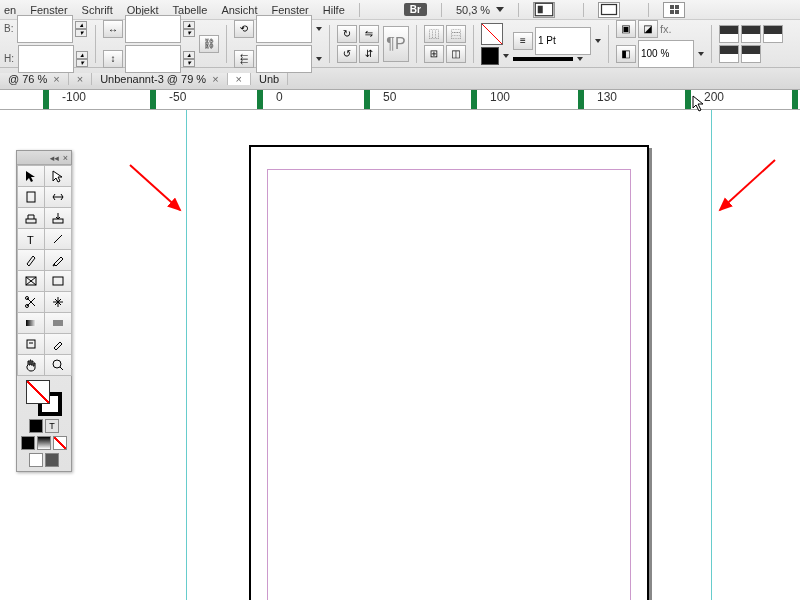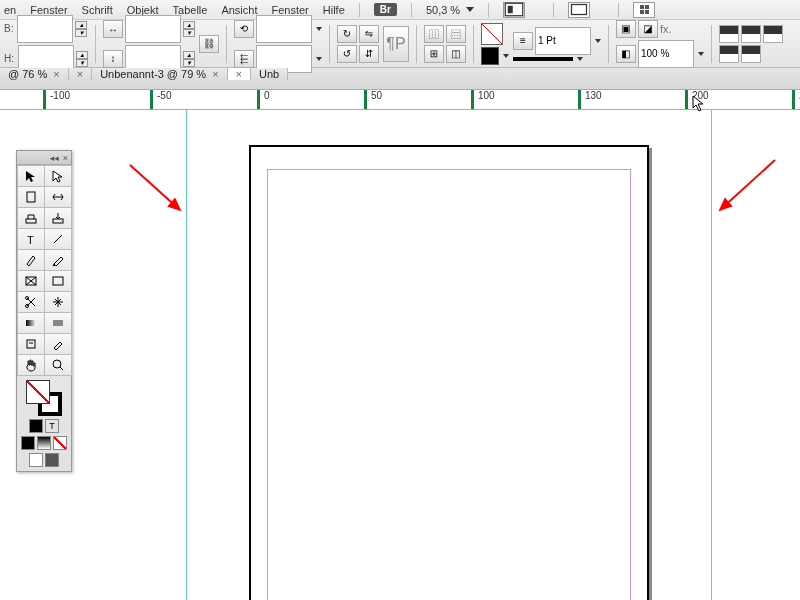--- a/index.html
+++ b/index.html
@@ -1,21 +1,21 @@
 <!DOCTYPE html>
 <html><head>
 <meta charset="utf-8">
 <style>
 * { box-sizing: border-box; margin: 0; padding: 0; font-family: Tahoma, Arial, sans-serif; font-size: 11px; }
 body { background: #fff; width: 800px; height: 600px; overflow: hidden; position: relative; }
 
 .menubar { height: 20px; background: linear-gradient(#f5f5f5,#e8e8e8); border-bottom: 1px solid #ccc; display: flex; align-items: center; padding: 0 4px; gap: 14px; }
 .menubar span { color: #333; cursor: default; }
 .menubar .divider { width:1px; height:14px; background:#bbb; }
-.menubar .br-badge { background:#555; color:#fff; padding:1px 6px; font-weight:bold; border-radius:2px; font-size:10px; }
+.menubar .br-badge { background:#555; color:#fff; padding:1px 6px; font-weight:bold; border-radius:2px; font-size:10px;margin-left:30px; }
 .menubar .zoom { display:flex; align-items:center; gap:6px; }
 .menubar .zoom .dd { width:0;height:0;border-left:4px solid transparent;border-right:4px solid transparent;border-top:5px solid #333; }
 .menubar .icon-box { width:22px; height:16px; border:1px solid #999; background:#fff; display:flex; align-items:center; justify-content:center; }
 .menubar .grid-icon { display:grid; grid-template-columns:4px 4px; grid-template-rows:4px 4px; gap:1px; }
 .menubar .grid-icon i { background:#555; }
 
 .ctrlbar { height: 48px; background: linear-gradient(#f2f2f2,#e5e5e5); border-bottom: 1px solid #bbb; display:flex; align-items:center; padding:2px 4px; gap:4px; }
 .ctrlbar .lbl { color:#555; font-size:10px; margin-right:2px; }
 .ctrlbar .col { display:flex; flex-direction:column; gap:2px; }
 .ctrlbar .row { display:flex; align-items:center; gap:2px; }
@@ -24,27 +24,27 @@
 .ctrlbar .stepper i { width:12px; height:8px; border:1px solid #999; background:#eee; display:block; font-size:7px; text-align:center; line-height:6px; }
 .ctrlbar .smallbtn { width:20px; height:18px; border:1px solid #aaa; background:linear-gradient(#fff,#ddd); display:flex; align-items:center; justify-content:center; font-size:10px; }
 .ctrlbar .sep { width:1px; height:38px; background:#bbb; margin:0 3px; }
 .ctrlbar .swatch-diag { width:22px; height:22px; border:1px solid #666; background:linear-gradient(to top right,#fff 48%,red 48%,red 52%,#fff 52%); }
 .ctrlbar .black-sq { width:18px; height:18px; background:#000; border:1px solid #555; }
 .ctrlbar .dd { width:0;height:0;border-left:3px solid transparent;border-right:3px solid transparent;border-top:4px solid #333; margin-left:2px; }
 .ctrlbar .stroke-line { width:60px; height:4px; background:#000; }
 .ctrlbar .txtcol { width:20px; height:18px; border:1px solid #aaa; display:flex; flex-direction:column; }
 .ctrlbar .txtcol i:first-child{flex:1;background:#333;} .ctrlbar .txtcol i:last-child{flex:1;background:#fff;}
 
-.tabbar { height: 22px; background: linear-gradient(#e6e6e6,#d8d8d8); border-bottom:1px solid #aaa; display:flex; align-items:flex-start; overflow:hidden; }
+.tabbar { height: 22px; background: linear-gradient(#e6e6e6,#d8d8d8); border-bottom:1px solid #aaa; display:flex; align-items:center; overflow:hidden; }
 .tab { display:flex; align-items:center; padding:0 8px; border-right:1px solid #bbb; font-size:10px; color:#222; gap:6px; background:linear-gradient(#eaeaea,#dcdcdc); white-space:nowrap; }
 .tab.active { background:#fff; }
 .tab .x { color:#666; font-size:11px; }
 
 .ruler-h { position:absolute; left:0; right:0; top:90px; height:20px; background:#fff; border-bottom:1px solid #aaa; }
-.ruler-h .tick { position:absolute; top:0; height:100%; border-left:3px solid #15803d; font-size:10px; padding-left:4px; color:#333; }
+.ruler-h .tick { position:absolute; top:0; height:100%; border-left:6px solid #15803d; font-size:12px; padding-left:13px; color:#333; }
 
 .canvas { position:absolute; left:0; top:110px; right:0; bottom:0; background:#fff; }
 .guide-v { position:absolute; top:0; bottom:0; width:1px; background:#6cc; }
 .page { position:absolute; background:#fff; border:2px solid #000; box-shadow:3px 3px 0 #888; }
 .margin-box { position:absolute; border:1px solid #c9c; }
 
 .toolbox { position:absolute; left:16px; top:150px; width:56px; background:linear-gradient(#eee,#e2e2e2); border:1px solid #999; box-shadow:1px 1px 3px rgba(0,0,0,.3); }
 .toolbox .titlebar { height:14px; background:linear-gradient(#ddd,#ccc); display:flex; justify-content:flex-end; align-items:center; padding:0 3px; gap:4px; border-bottom:1px solid #aaa; }
 .toolbox .titlebar i { font-size:9px; color:#555; font-style:normal; }
 .toolbox .tools { display:grid; grid-template-columns:1fr 1fr; }

